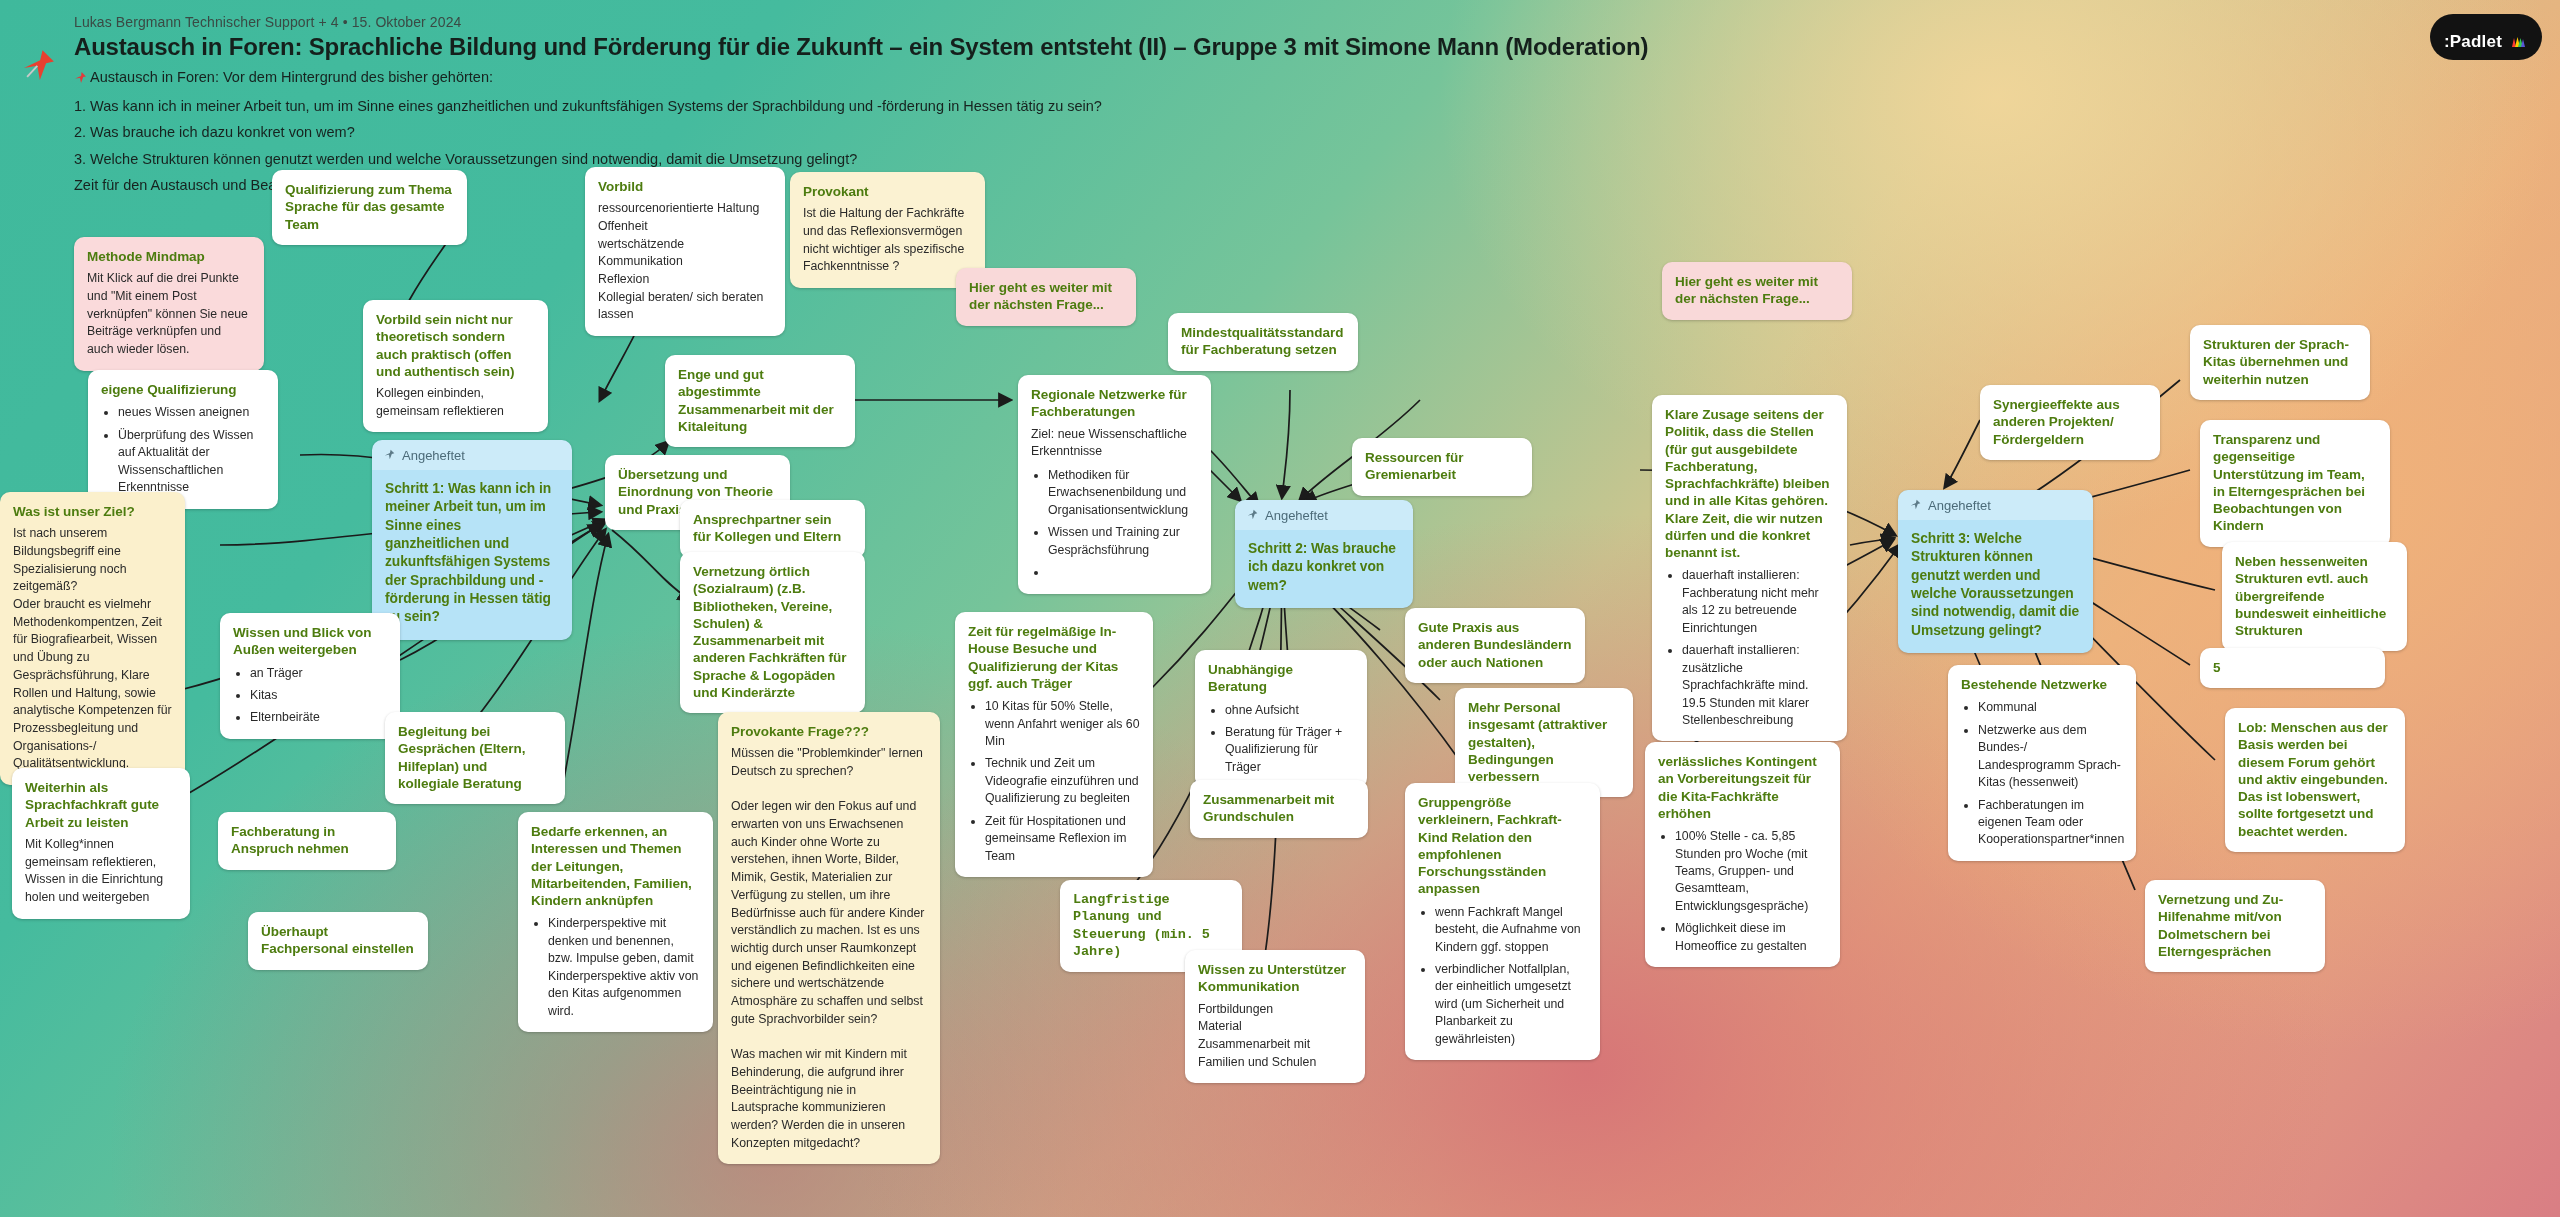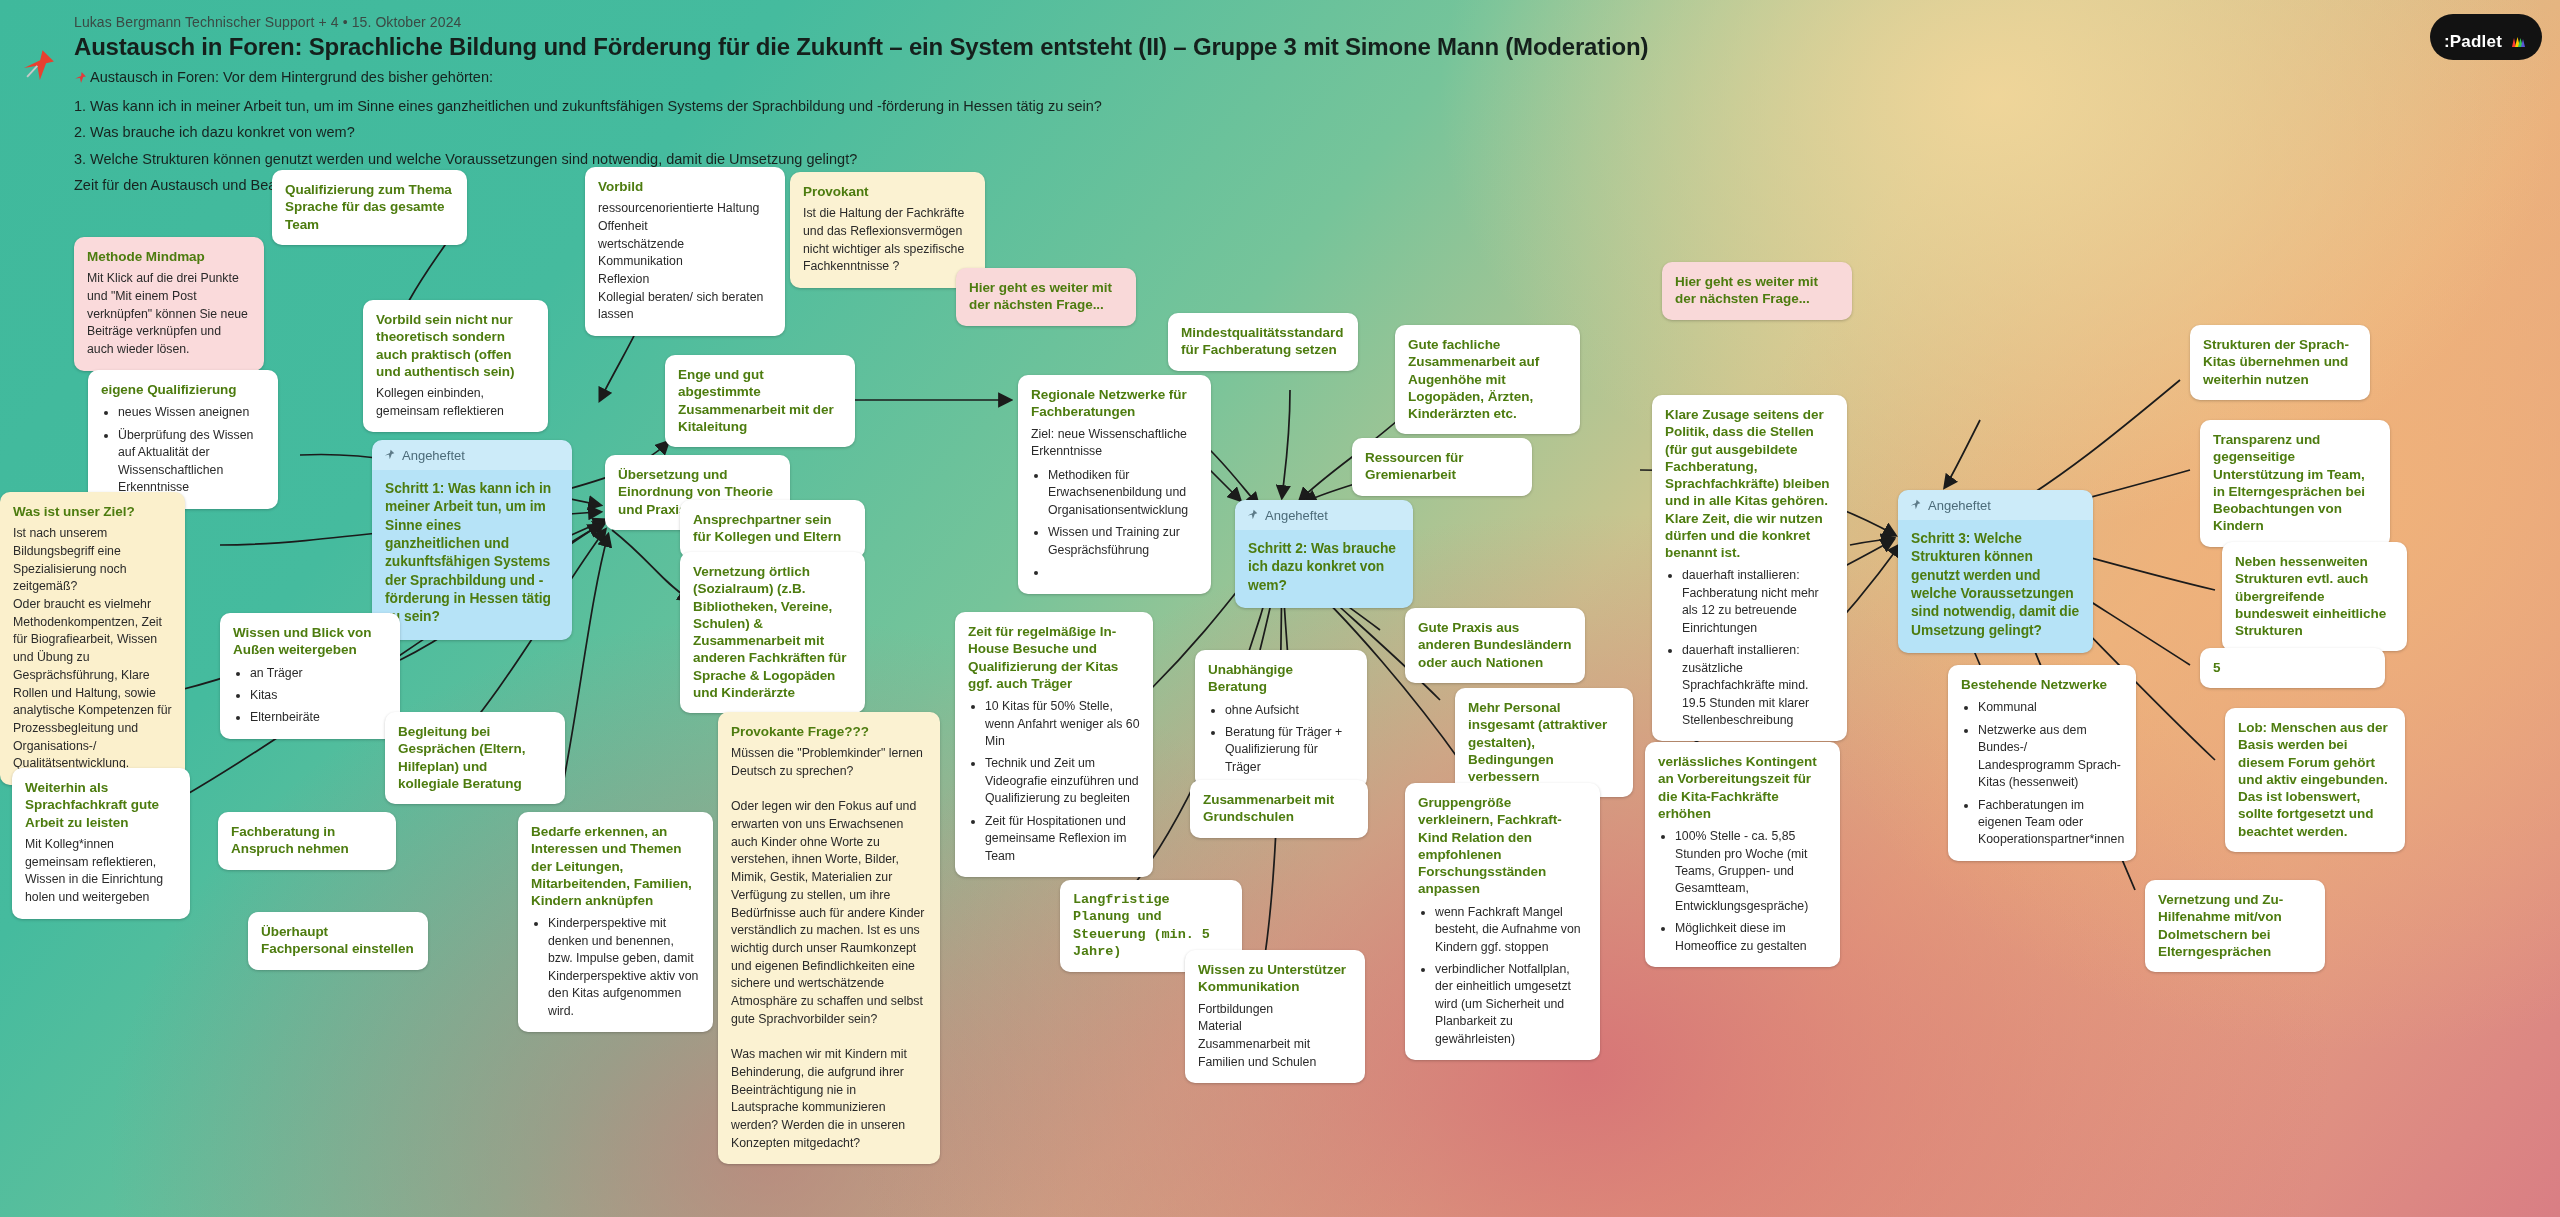--- a/index.html
+++ b/index.html
@@ -235,23 +235,20 @@
       <div class="b">Ziel: neue Wissenschaftliche Erkenntnisse</div>
       <ul>
         <li>Methodiken für Erwachsenenbildung und Organisationsentwicklung</li>
         <li>Wissen und Training zur Gesprächsführung</li>
         <li></li>
       </ul>
     </div>
     <div class="card white" style="left: 1168px; top: 313px; width: 190px;">
       <div class="t">Mindestqualitätsstandard für Fachberatung setzen</div>
     </div>
-    <div class="card white" style="left: 1395px; top: 325px; width: 185px;">
-      <div class="t">Gute fachliche Zusammenarbeit auf Augenhöhe mit Logopäden, Ärzten, Kinderärzten etc.</div>
-    </div>
     <div class="card white" style="left: 1352px; top: 438px; width: 180px;">
       <div class="t">Ressourcen für Gremienarbeit</div>
     </div>
     <div class="card blue" style="left: 1235px; top: 500px; width: 178px;">
       <div class="pinbar">
         <span><svg viewBox="0 0 24 24">
             <path d="M14.5 1.5 L22.5 9.5 L17 10.7 L12.6 22.6 L10.8 12.6 L1.4 14.2 L12.8 8.6 Z" fill="#5d7b89"></path>
           </svg></span>
         <span>Angeheftet</span>
       </div>
@@ -259,20 +256,23 @@
         <div class="t">Schritt 2: Was brauche ich dazu konkret von wem?</div>
       </div>
     </div>
     <div class="card white" style="left: 1652px; top: 395px; width: 195px;">
       <div class="t">Klare Zusage seitens der Politik, dass die Stellen (für gut ausgebildete Fachberatung, Sprachfachkräfte) bleiben und in alle Kitas gehören. Klare Zeit, die wir nutzen dürfen und die konkret benannt ist.</div>
       <ul>
         <li>dauerhaft installieren: Fachberatung nicht mehr als 12 zu betreuende Einrichtungen</li>
         <li>dauerhaft installieren: zusätzliche Sprachfachkräfte mind. 19.5 Stunden mit klarer Stellenbeschreibung</li>
       </ul>
     </div>
+    <div class="card white" style="left: 1980px; top: 385px; width: 180px;">
+      <div class="t">Synergieeffekte aus anderen Projekten/ Fördergeldern</div>
+    </div>
     <div class="card white" style="left: 2190px; top: 325px; width: 180px;">
       <div class="t">Strukturen der Sprach-Kitas übernehmen und weiterhin nutzen</div>
     </div>
     <div class="card white" style="left: 2200px; top: 420px; width: 190px;">
       <div class="t">Transparenz und gegenseitige Unterstützung im Team, in Elterngesprächen bei Beobachtungen von Kindern</div>
     </div>
     <div class="card blue" style="left: 1898px; top: 490px; width: 195px;">
       <div class="pinbar">
         <span><svg viewBox="0 0 24 24">
             <path d="M14.5 1.5 L22.5 9.5 L17 10.7 L12.6 22.6 L10.8 12.6 L1.4 14.2 L12.8 8.6 Z" fill="#5d7b89"></path>

